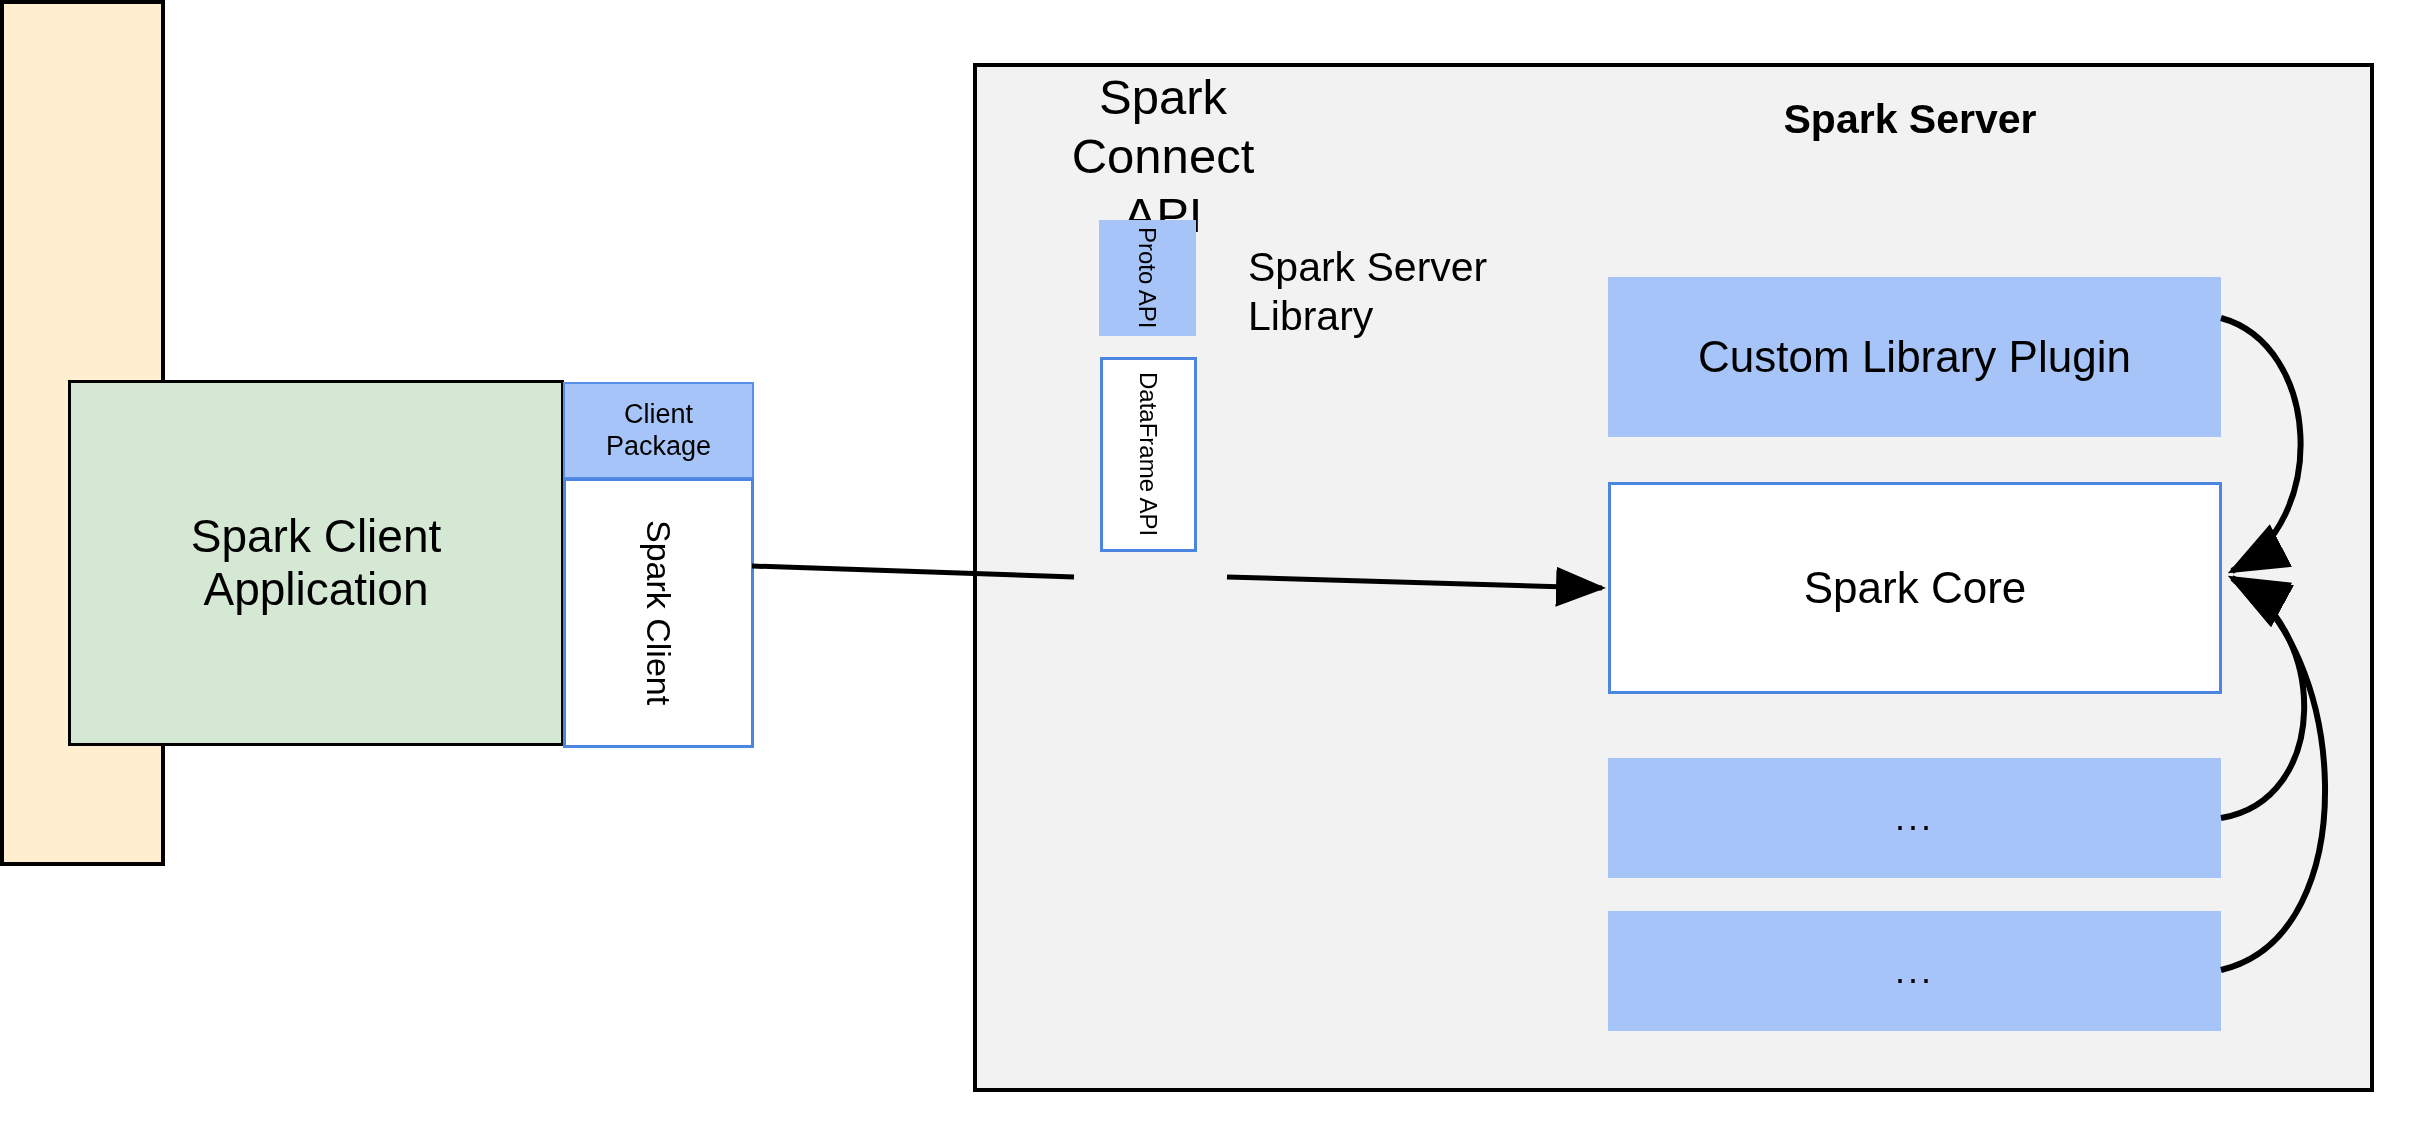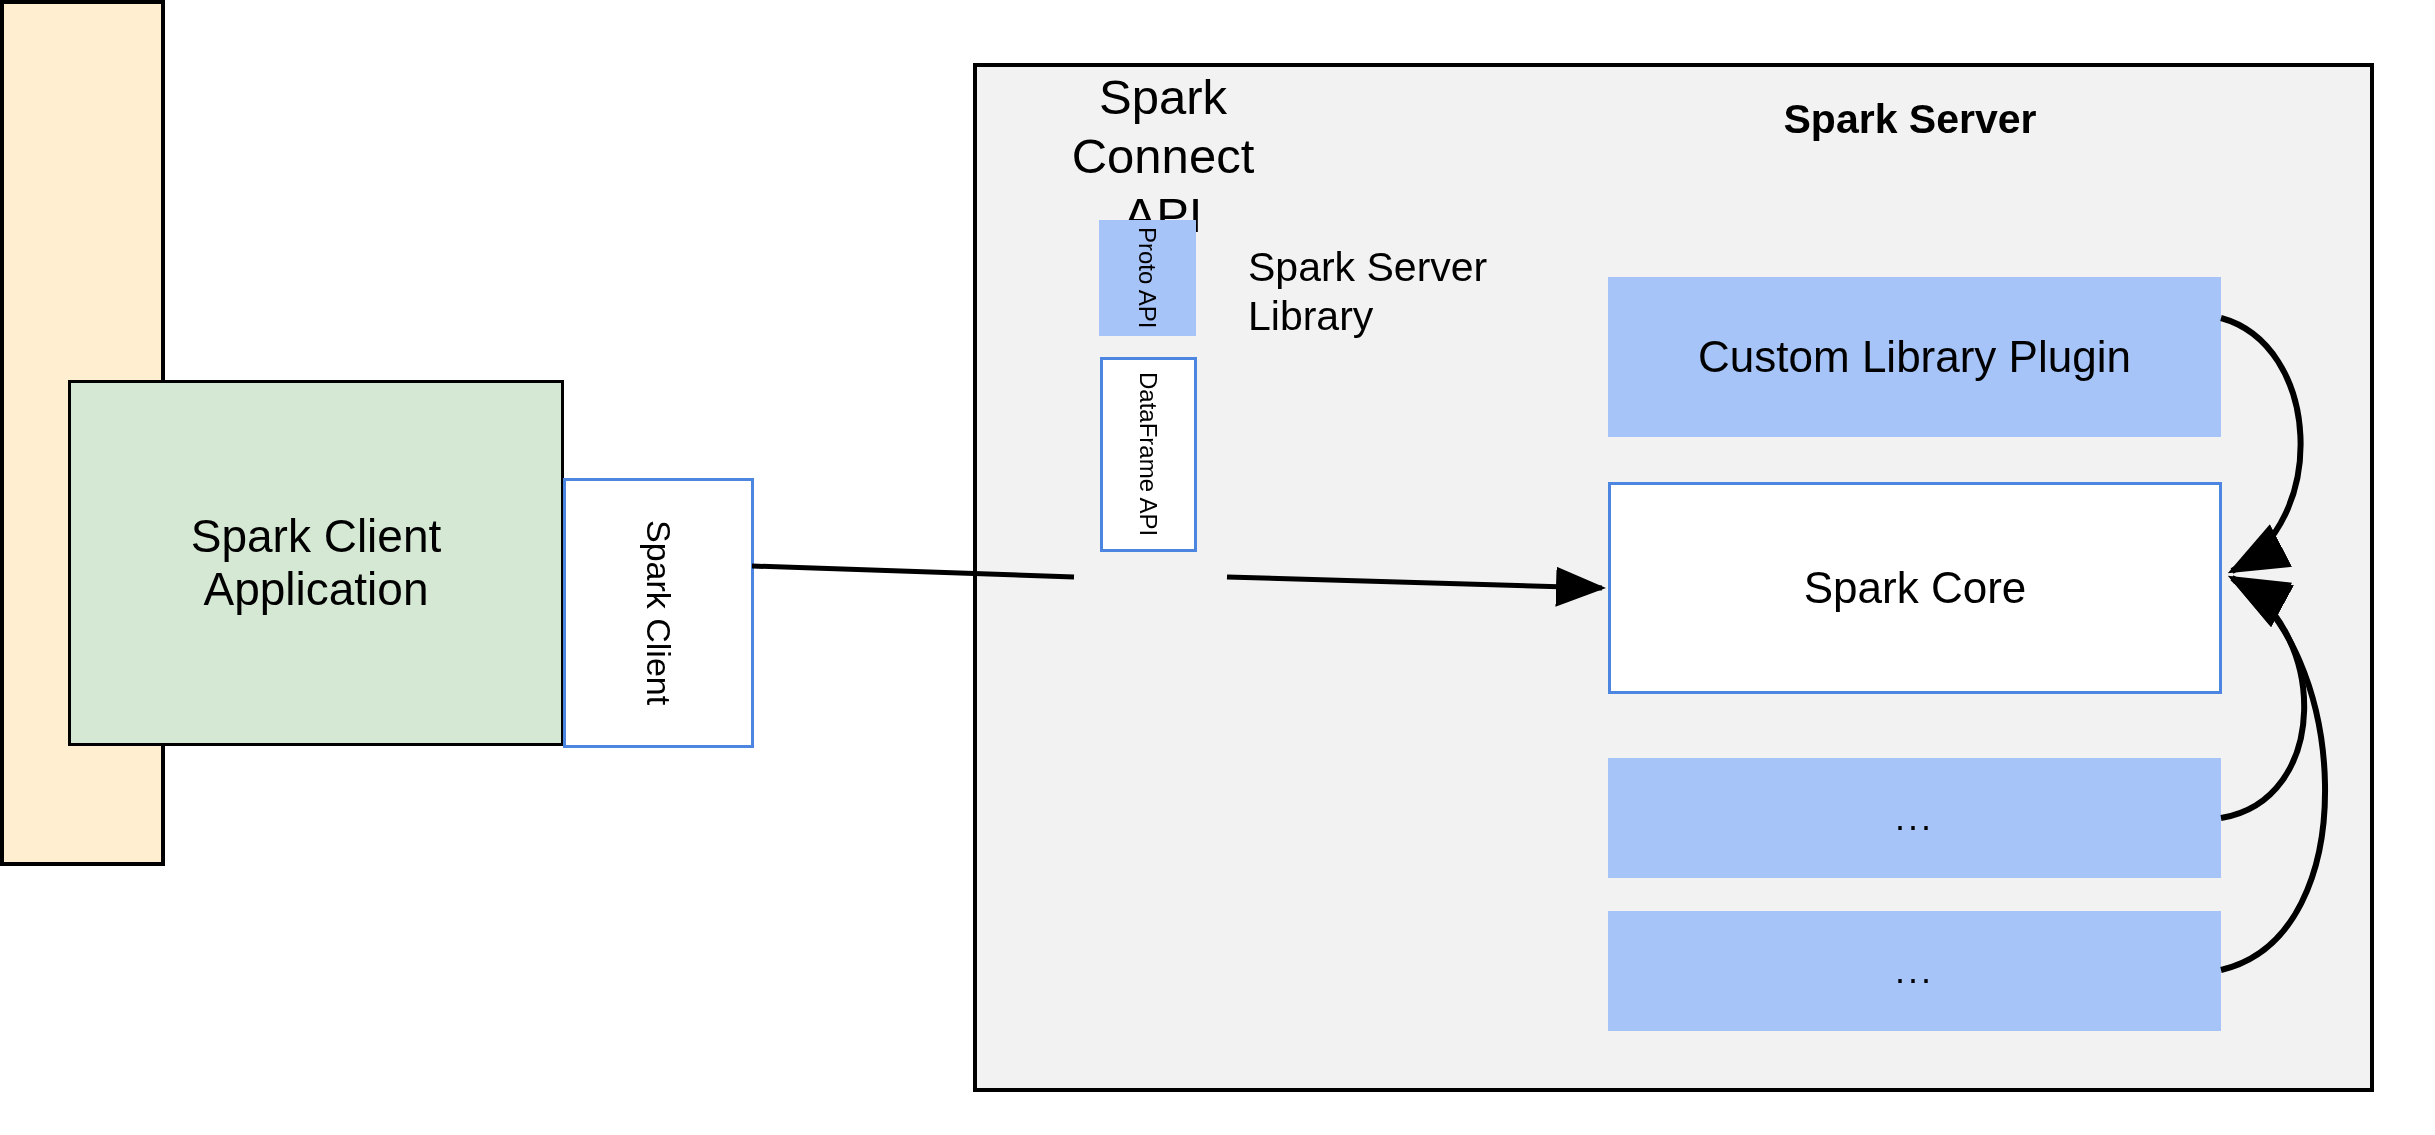--- a/index.html
+++ b/index.html
@@ -181,20 +181,24 @@
 
 <div id="canvas">
 
   <div id="server-panel"></div>
 
   <div class="box" id="client-app">
     <span style="white-space: pre-line;">Spark Client
 Application</span>
   </div>
 
+  <div class="box" id="client-package">
+    <span style="white-space: pre-line;">Client
+Package</span>
+  </div>
 
   <div class="box" id="spark-client">
     <span class="vtext">Spark Client</span>
   </div>
 
   <div class="label" id="spark-connect-api-label" style="white-space: pre-line;">Spark Connect
 API</div>
   <div class="label" id="spark-server-title">Spark Server</div>
   <div class="label" id="spark-server-library-label" style="white-space: pre-line;">Spark Server
 Library</div>

